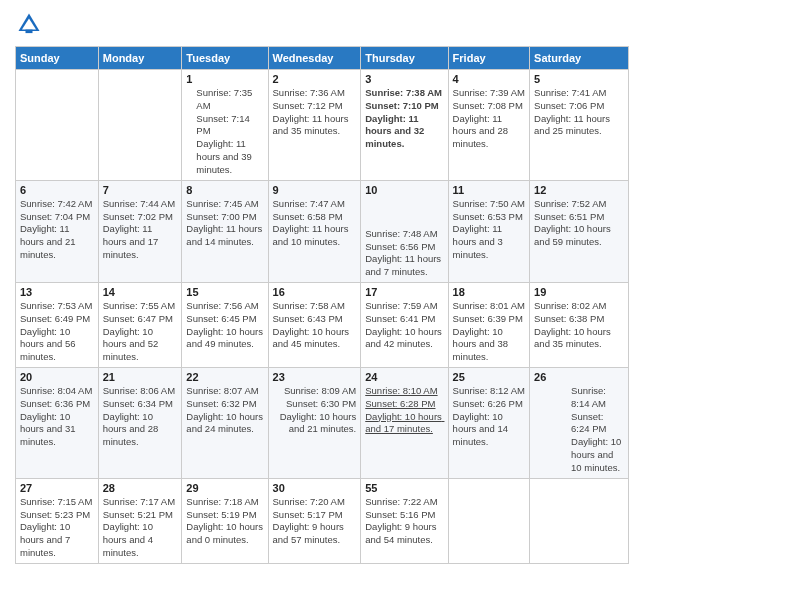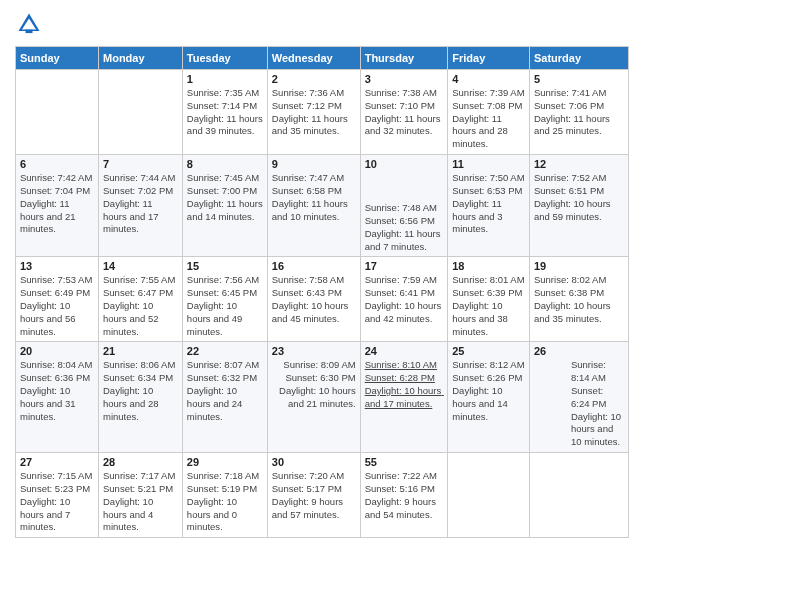--- a/index.html
+++ b/index.html
@@ -135,33 +135,33 @@
           <th>Friday</th>
           <th>Saturday</th>
         </tr>
     </thead>
     <tbody id="calendar-body">
     <tr>
           <td class="empty-cell"></td>
           <td class="empty-cell"></td>
           <td>
             <span class="day-num">1</span>
-            <div class="day-info" style="white-space: pre-wrap;">Sunrise: 7:35 AM
+            <div class="day-info" style="white-space: pre-wrap; margin-left: 10px;">Sunrise: 7:35 AM
 Sunset: 7:14 PM
 Daylight: 11 hours and 39 minutes.</div>
           </td>
           <td>
             <span class="day-num">2</span>
             <div class="day-info" style="white-space: pre-wrap;">Sunrise: 7:36 AM
 Sunset: 7:12 PM
 Daylight: 11 hours and 35 minutes.</div>
           </td>
           <td>
             <span class="day-num">3</span>
-            <div class="day-info" style="white-space: pre-wrap;">Sunrise: 7:38 AM
+            <div class="day-info" style="white-space: pre-wrap; font-weight: bold;">Sunrise: 7:38 AM
 Sunset: 7:10 PM
 Daylight: 11 hours and 32 minutes.</div>
           </td>
           <td>
             <span class="day-num">4</span>
             <div class="day-info" style="white-space: pre-wrap;">Sunrise: 7:39 AM
 Sunset: 7:08 PM
 Daylight: 11 hours and 28 minutes.</div>
           </td>
           <td>

